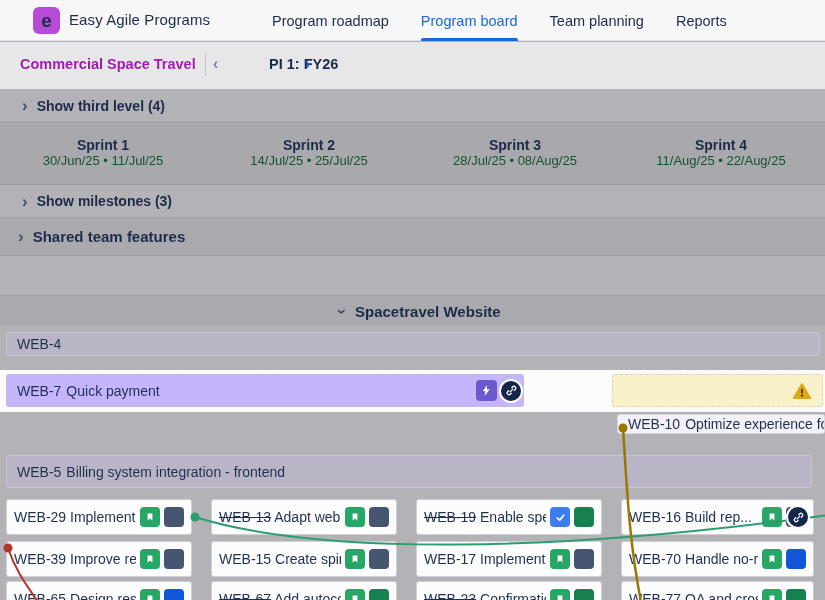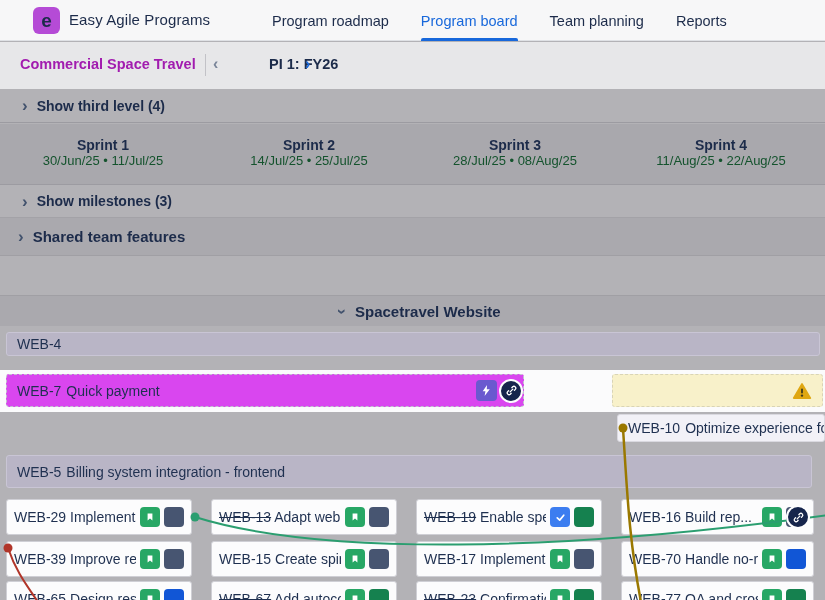--- a/index.html
+++ b/index.html
@@ -44,24 +44,24 @@
   .sprint-name{margin-top:13px;font-size:14px;font-weight:600;color:#1c2b4a;}
   .sprint-dates{font-size:13px;color:#14532d;}
 
   
   .bar{position:absolute;height:24px;border-radius:3px;display:flex;align-items:center;padding:0 10px;font-size:14px;color:#1f3050;white-space:nowrap;overflow:hidden;cursor:pointer;}
   .bar .key{margin-right:5px;}
   .bar-lav{background:#b9b5c6;border:1px solid #c9c5d5;}
   .bar-web4{left:6px;top:332px;width:814px;}
   .bar-web5{left:6px;top:455px;width:806px;height:33px;}
   .white-strip{position:absolute;left:0;top:370px;width:825px;height:42px;background:#fbfbfc;}
-  .bar-web7{left:6px;top:374px;width:518px;height:33px;background:#d946ef;border:1px dashed #c2c2cf;}
+  .bar-web7{left:6px;top:374px;width:518px;height:33px;background:#c4b5fd;border:1px dashed #c2c2cf;}
   .bar-web7 .spacer{flex:1;}
   .yellow-zone{position:absolute;left:612px;top:374px;width:211px;height:33px;background:#f8f1ca;border:1px dashed #d9d4b6;border-radius:3px;display:flex;align-items:center;justify-content:flex-end;padding-right:10px;}
-  .bar-web10{left:617px;top:414px;width:208px;height:28px;background:#f2f1f7;border:1px solid #dad9e0;}
+  .bar-web10{left:617px;top:414px;width:208px;height:20px;background:#f2f1f7;border:1px solid #dad9e0;}
 
   
   .card{position:absolute;height:36px;background:#fcfcfd;border:1px solid #cfcfd5;border-radius:3px;display:flex;align-items:center;padding:0 7px;z-index:10;cursor:pointer;}
   .card .txt{font-size:14px;color:#1f3050;white-space:nowrap;overflow:hidden;flex:1;}
   .card .txt .key.struck{text-decoration:line-through;}
   .sq{width:20px;height:20px;border-radius:4px;flex-shrink:0;margin-left:4px;display:flex;align-items:center;justify-content:center;}
   .sq.story{background:#27a765;} .sq.task{background:#3c7df0;}
   .sq.st-slate{background:#475571;} .sq.st-green{background:#15814f;} .sq.st-blue{background:#1156d6;}
   .linkcircle{width:24px;height:24px;border-radius:50%;background:#16254c;border:2px solid #fdfdfe;display:flex;align-items:center;justify-content:center;flex-shrink:0;}
   .boltsq{width:21px;height:21px;border-radius:4px;background:#6a59cf;display:flex;align-items:center;justify-content:center;flex-shrink:0;}

